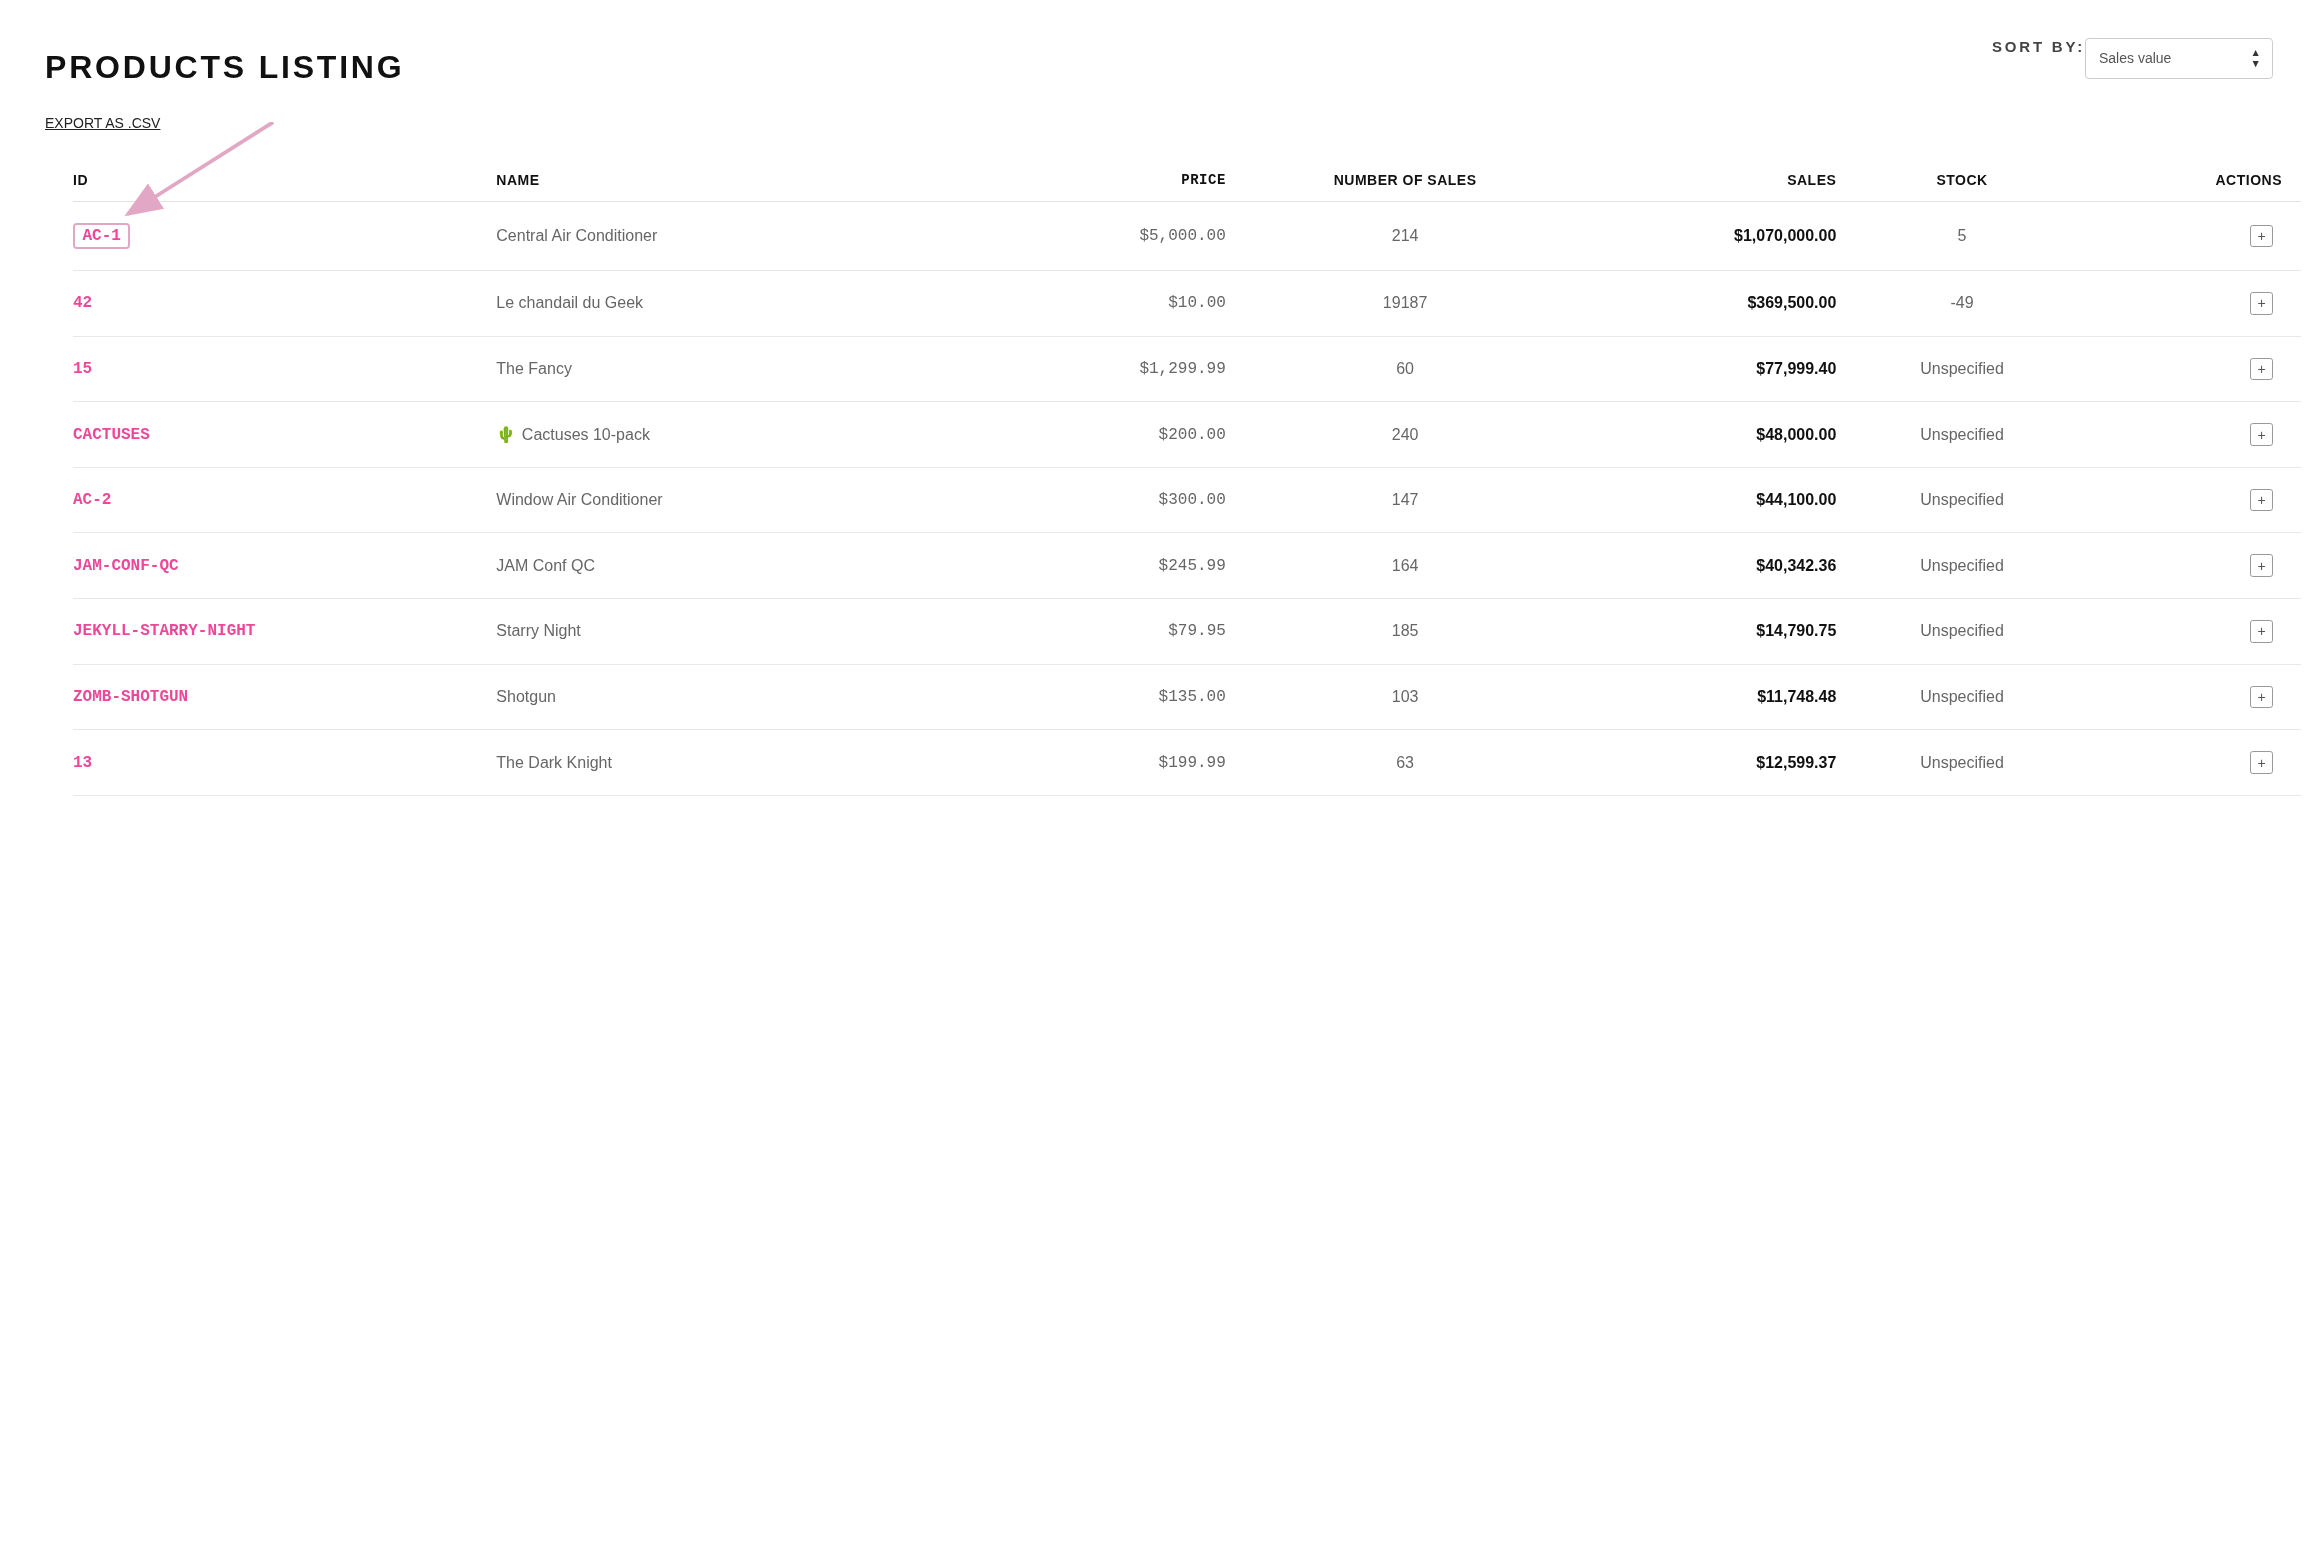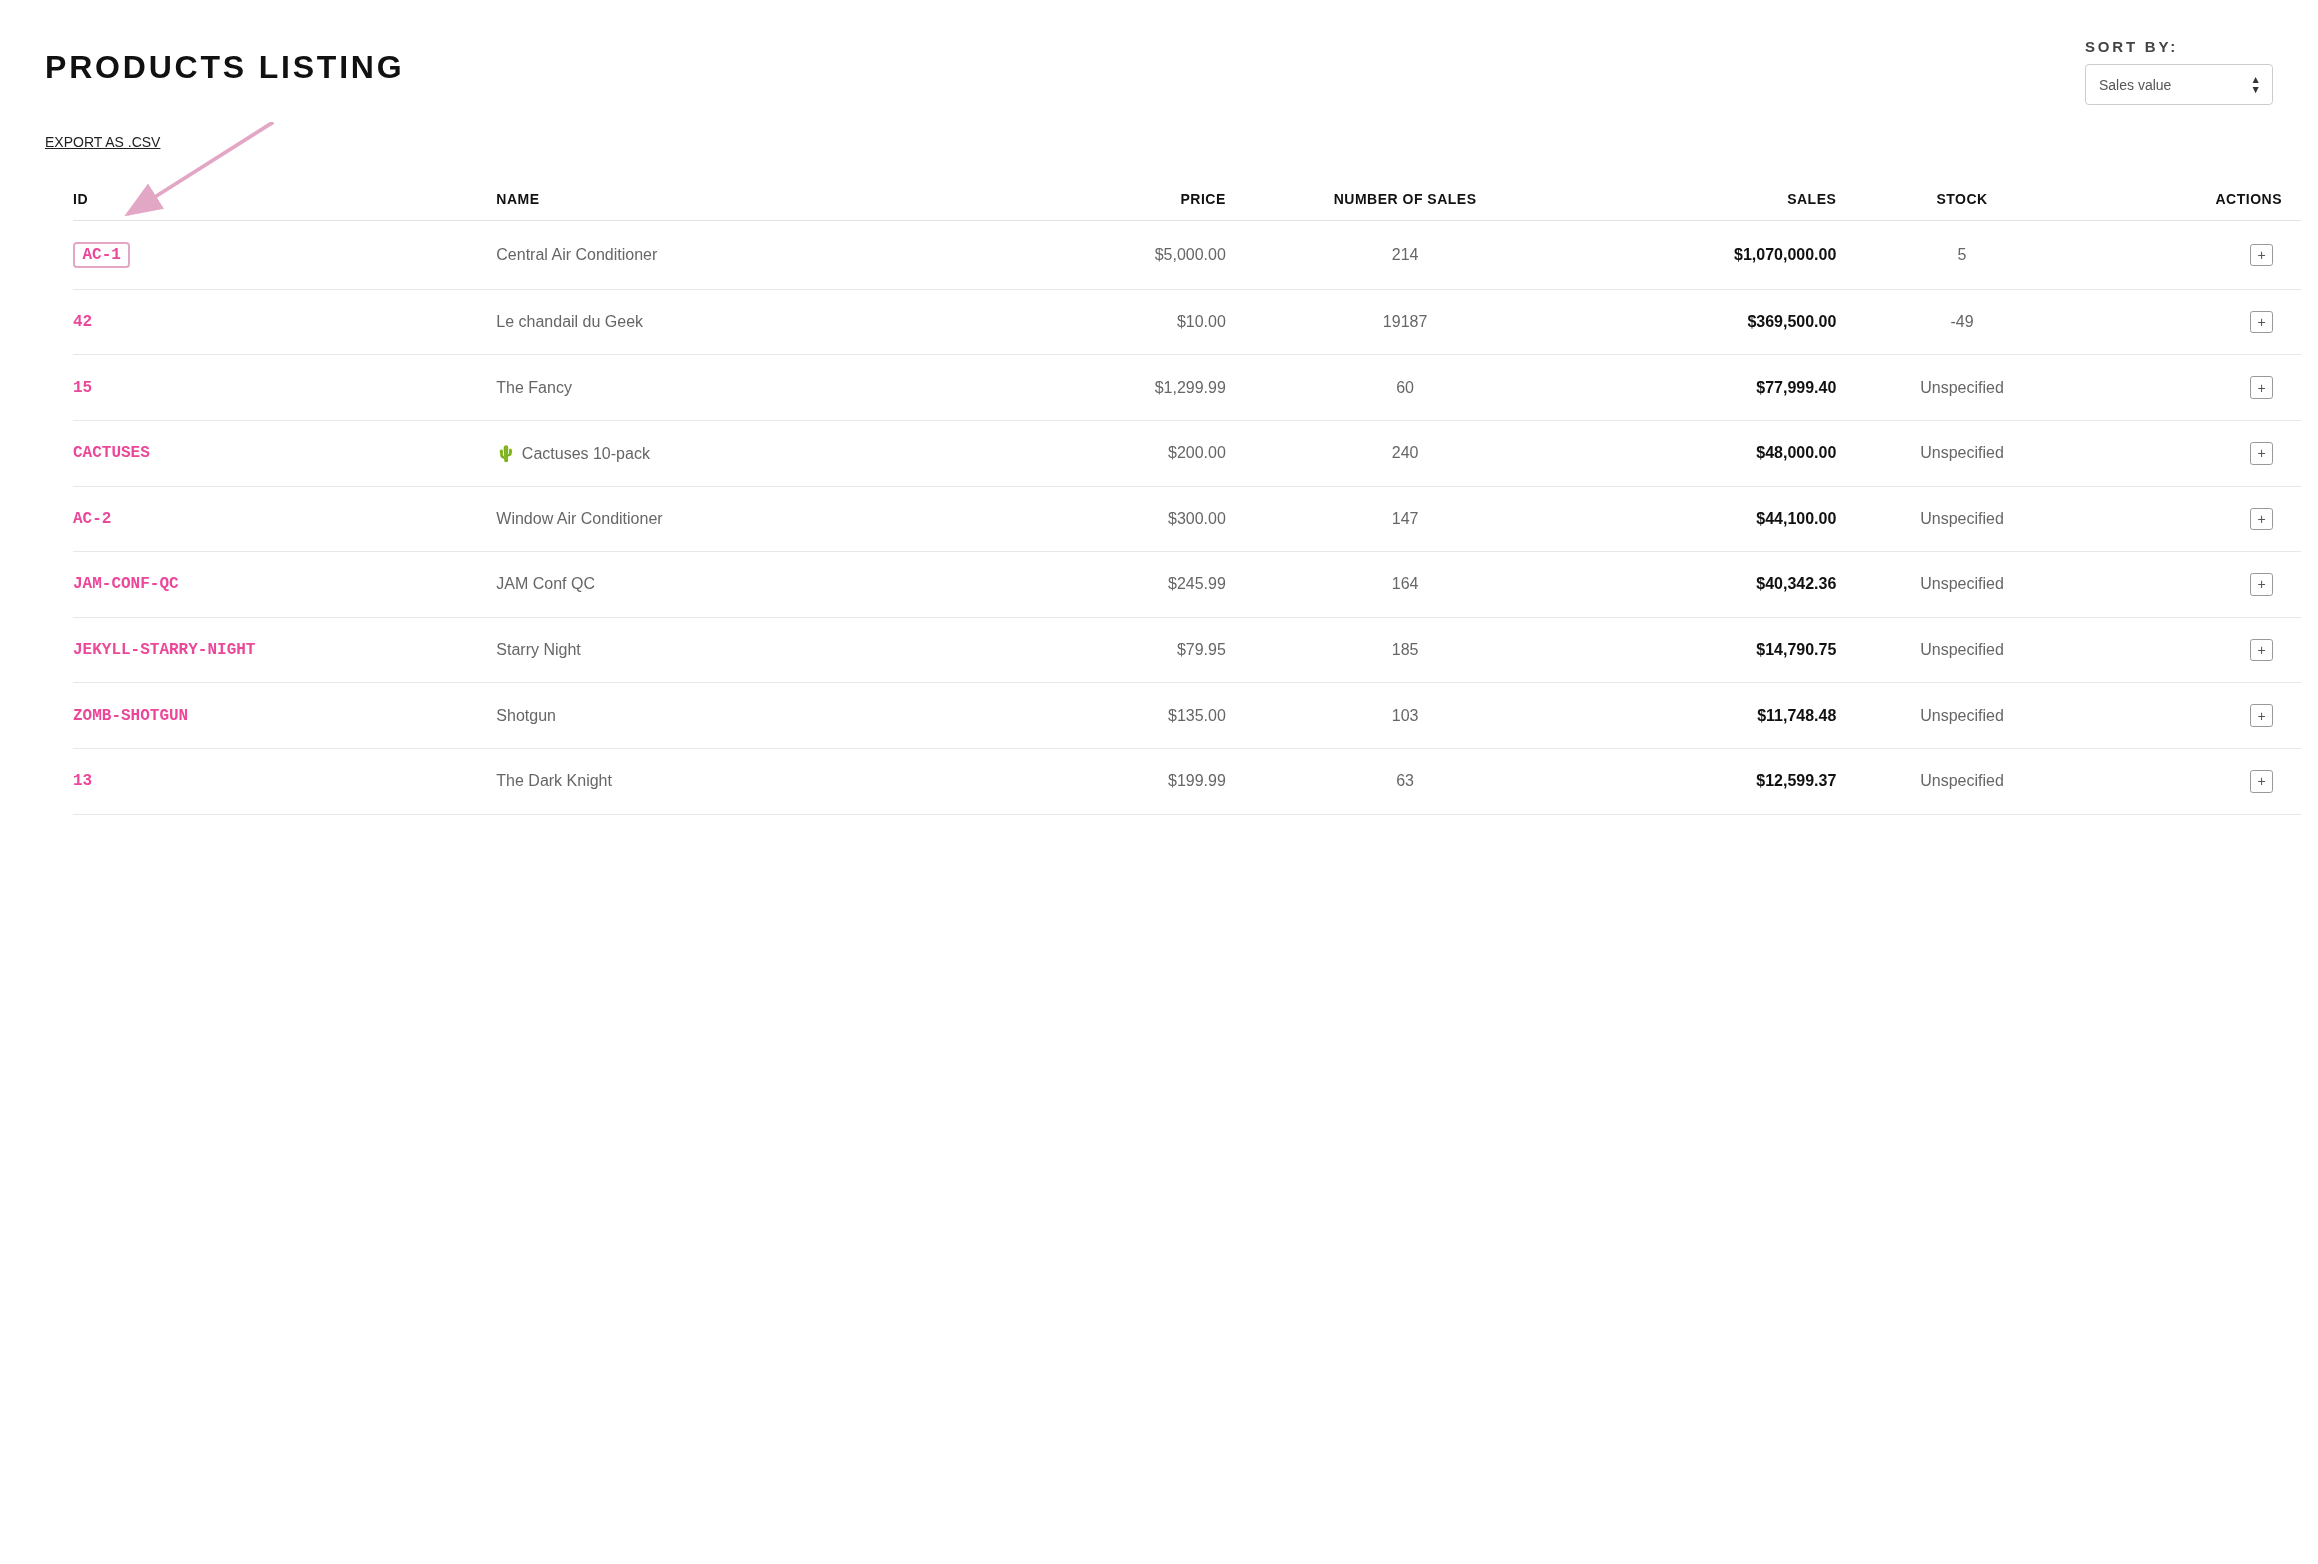--- a/index.html
+++ b/index.html
@@ -18,21 +18,21 @@
   .title {
     font-size: 32px;
     font-weight: 700;
     letter-spacing: 2.8px;
     text-transform: uppercase;
     color: #111;
     margin-top: 11.3px;
   }
   .sort-block {
     display: flex;
-    flex-direction: column;
+    flex-direction: row;
     align-items: flex-start;
   }
   .sort-label {
     font-size: 15px;
     font-weight: 600;
     letter-spacing: 2.8px;
     color: #444;
     margin-bottom: 9.4px;
   }
   .sort-select {
@@ -92,21 +92,21 @@
     color: #ec4899;
     text-transform: uppercase;
     font-family: Liberation Mono, monospace;
   }
   tbody td.col-sales {
     font-weight: 700;
     color: #111;
   }
   .col-id { width: 19%; }
   .col-name { width: 22%; }
-  .col-price { width: 12%; text-align: right; padding-right: 28px;}
+  .col-price { width: 12%; text-align: right; padding-right: 28px; font-family: Liberation Mono, monospace;}
   .col-num { width: 14%; text-align: center; }
   .col-sales { width: 13%; text-align: right; padding-right: 19px;}
   .col-stock { width: 10%; text-align: center; }
   .col-actions { width: 10%; text-align: center; }
 
   thead th.col-price { text-align: right; padding-right: 28px;}
   thead th.col-num { text-align: center; }
   thead th.col-sales { text-align: right; padding-right: 19px;}
   thead th.col-stock { text-align: center; }
   thead th.col-actions { text-align: right; padding-right: 19px;}

